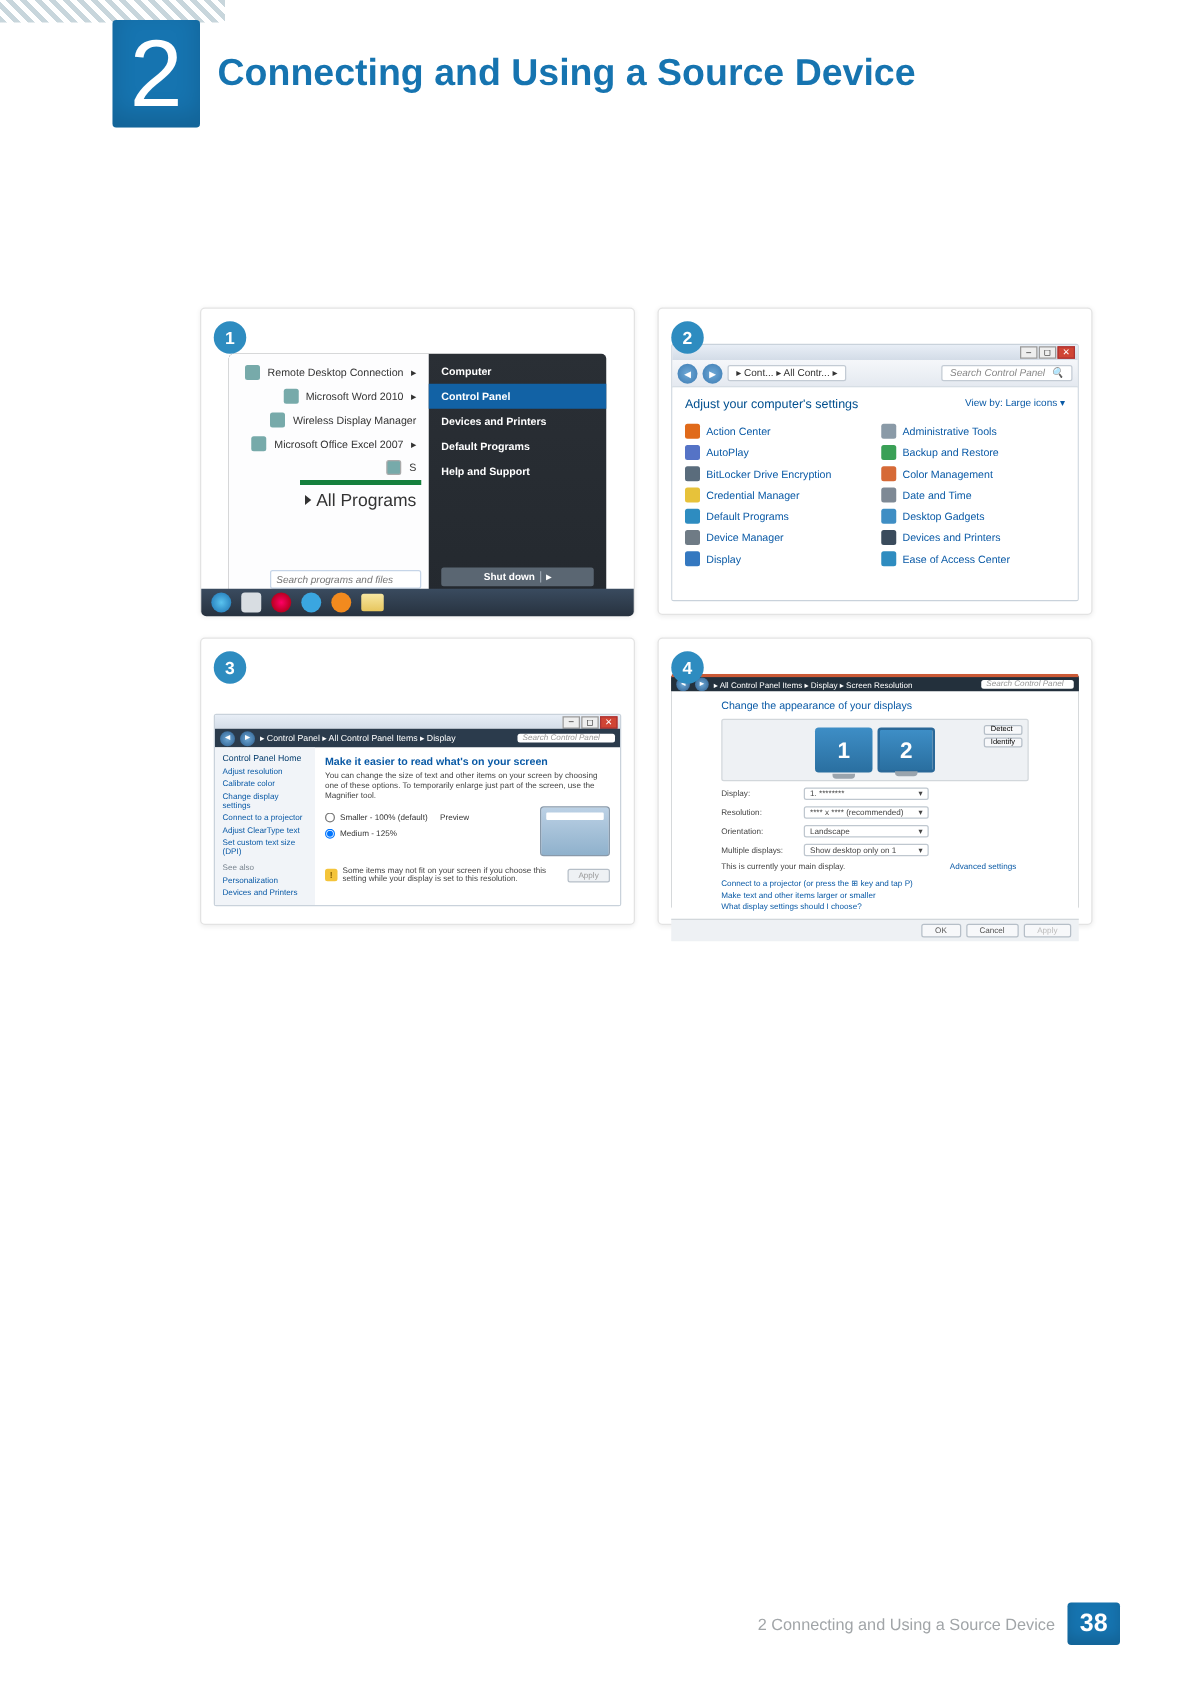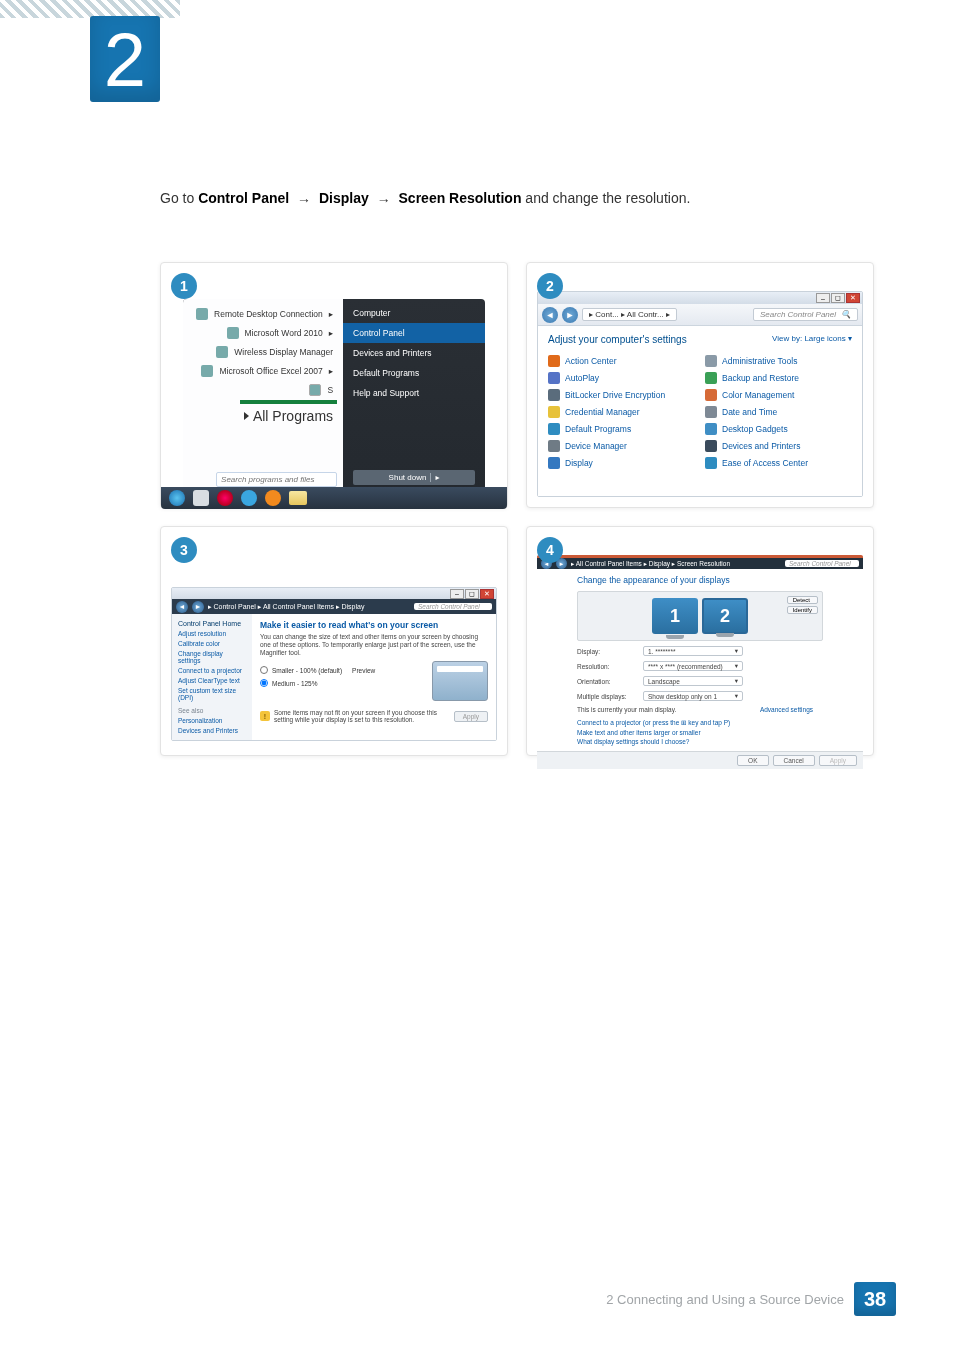--- a/index.html
+++ b/index.html
@@ -135,21 +135,21 @@
     font-size: 8px;
     font-style: italic;
     padding: 2px 4px;
     border: 1px solid #c6d5e8;
     border-radius: 2px;
     color: #888;
   }
   .startmenu .right {
     flex: 1;
     padding: 4px 0;
-    display: flex; flex-direction: column;
+    display: flex; flex-direction: column; font-weight: bold;
   }
   .startmenu .right .ritem {
     color: #fff;
     font-size: 8.5px;
     padding: 5px 10px;
   }
   .startmenu .right .ritem.hl { background: #1262a5; }
   .startmenu .right .shutdown {
     margin-top: auto;
     margin-left: 10px; margin-right:10px; margin-bottom:4px;
@@ -267,32 +267,24 @@
     box-shadow:inset 0 -6px 10px rgba(0,0,0,.15);
   }
 </style>
 </head>
 <body>
 
 <div class="hatch"></div>
 
 <div class="chapter-header">
   <div class="chapter-num-box">2</div>
+  <div class="chapter-title">Connecting and Using a Source Device</div>
 </div>
 
 <div class="content">
-  <div class="instruction">
-    <span>Go to </span>
-    <b>Control Panel</b>
-    <span class="arrow">→</span>
-    <b>Display</b>
-    <span class="arrow">→</span>
-    <b>Screen Resolution</b>
-    <span> and change the resolution.</span>
-  </div>
 
   <div class="panel-grid">
 
     <div class="panel">
       <div class="step-badge">1</div>
       <div class="startmenu">
         <div class="left">
           <div class="prog">
               <span class="ico"></span>
               <span>Remote Desktop Connection</span>

